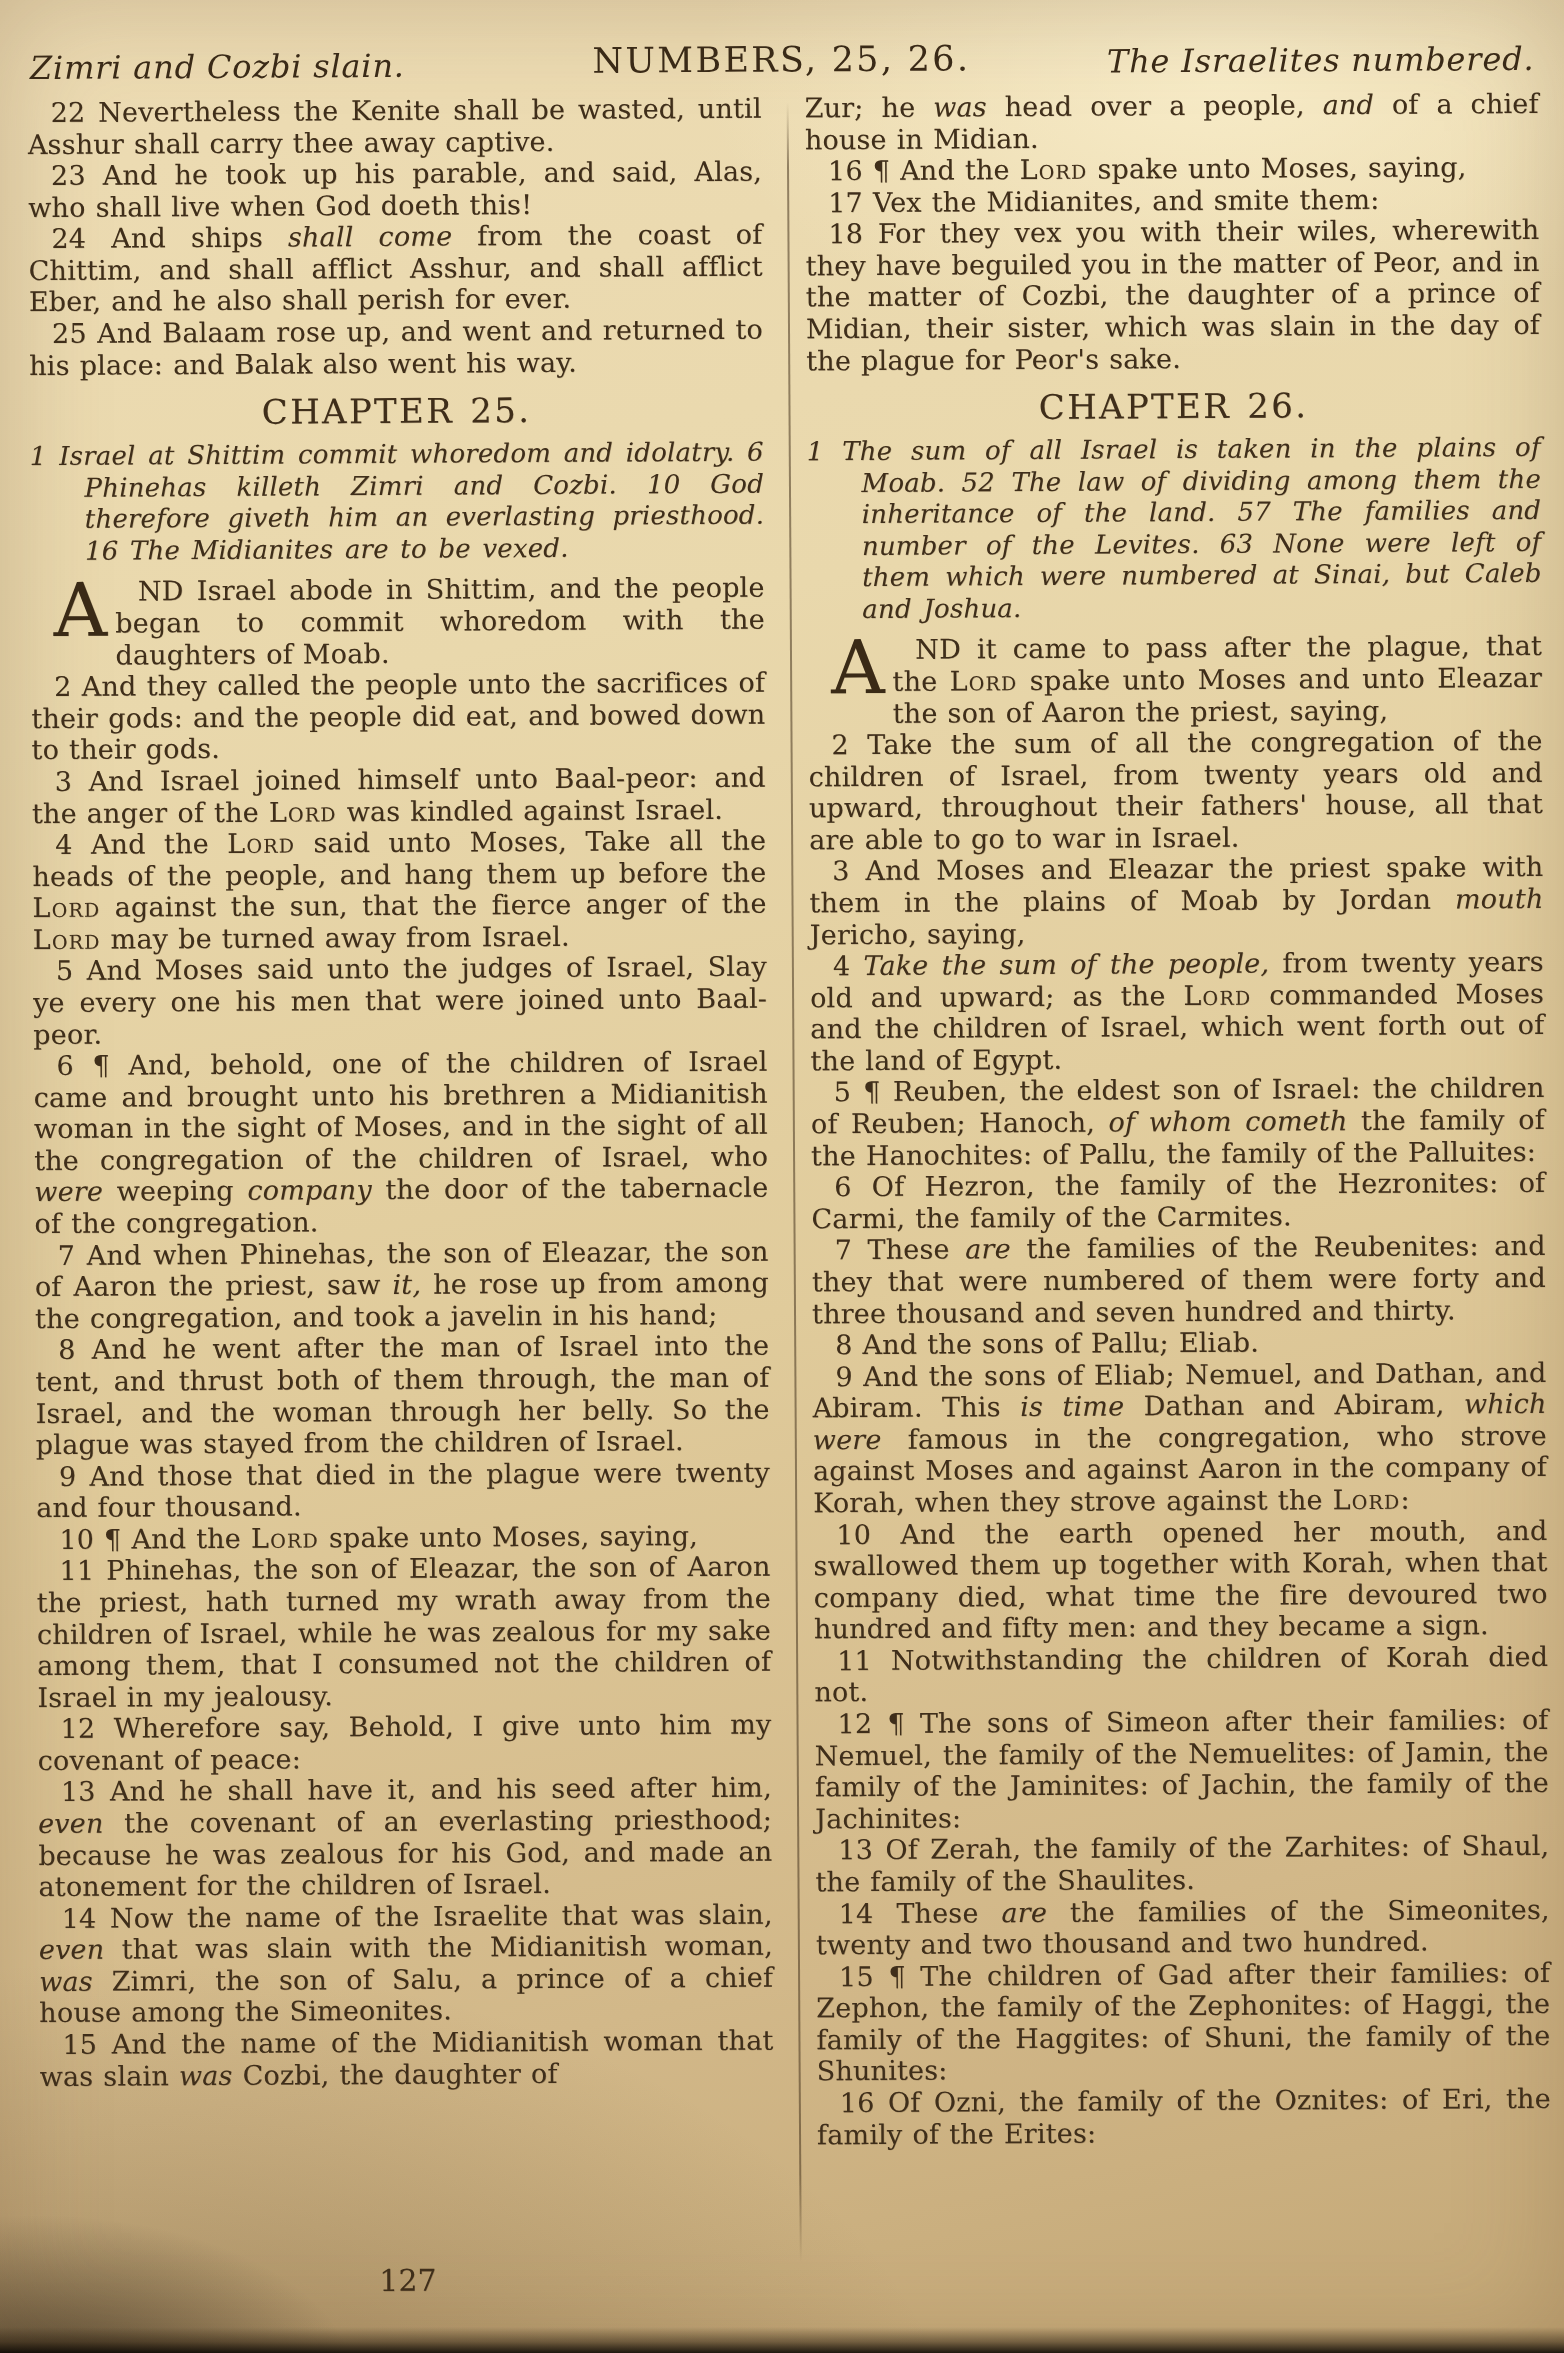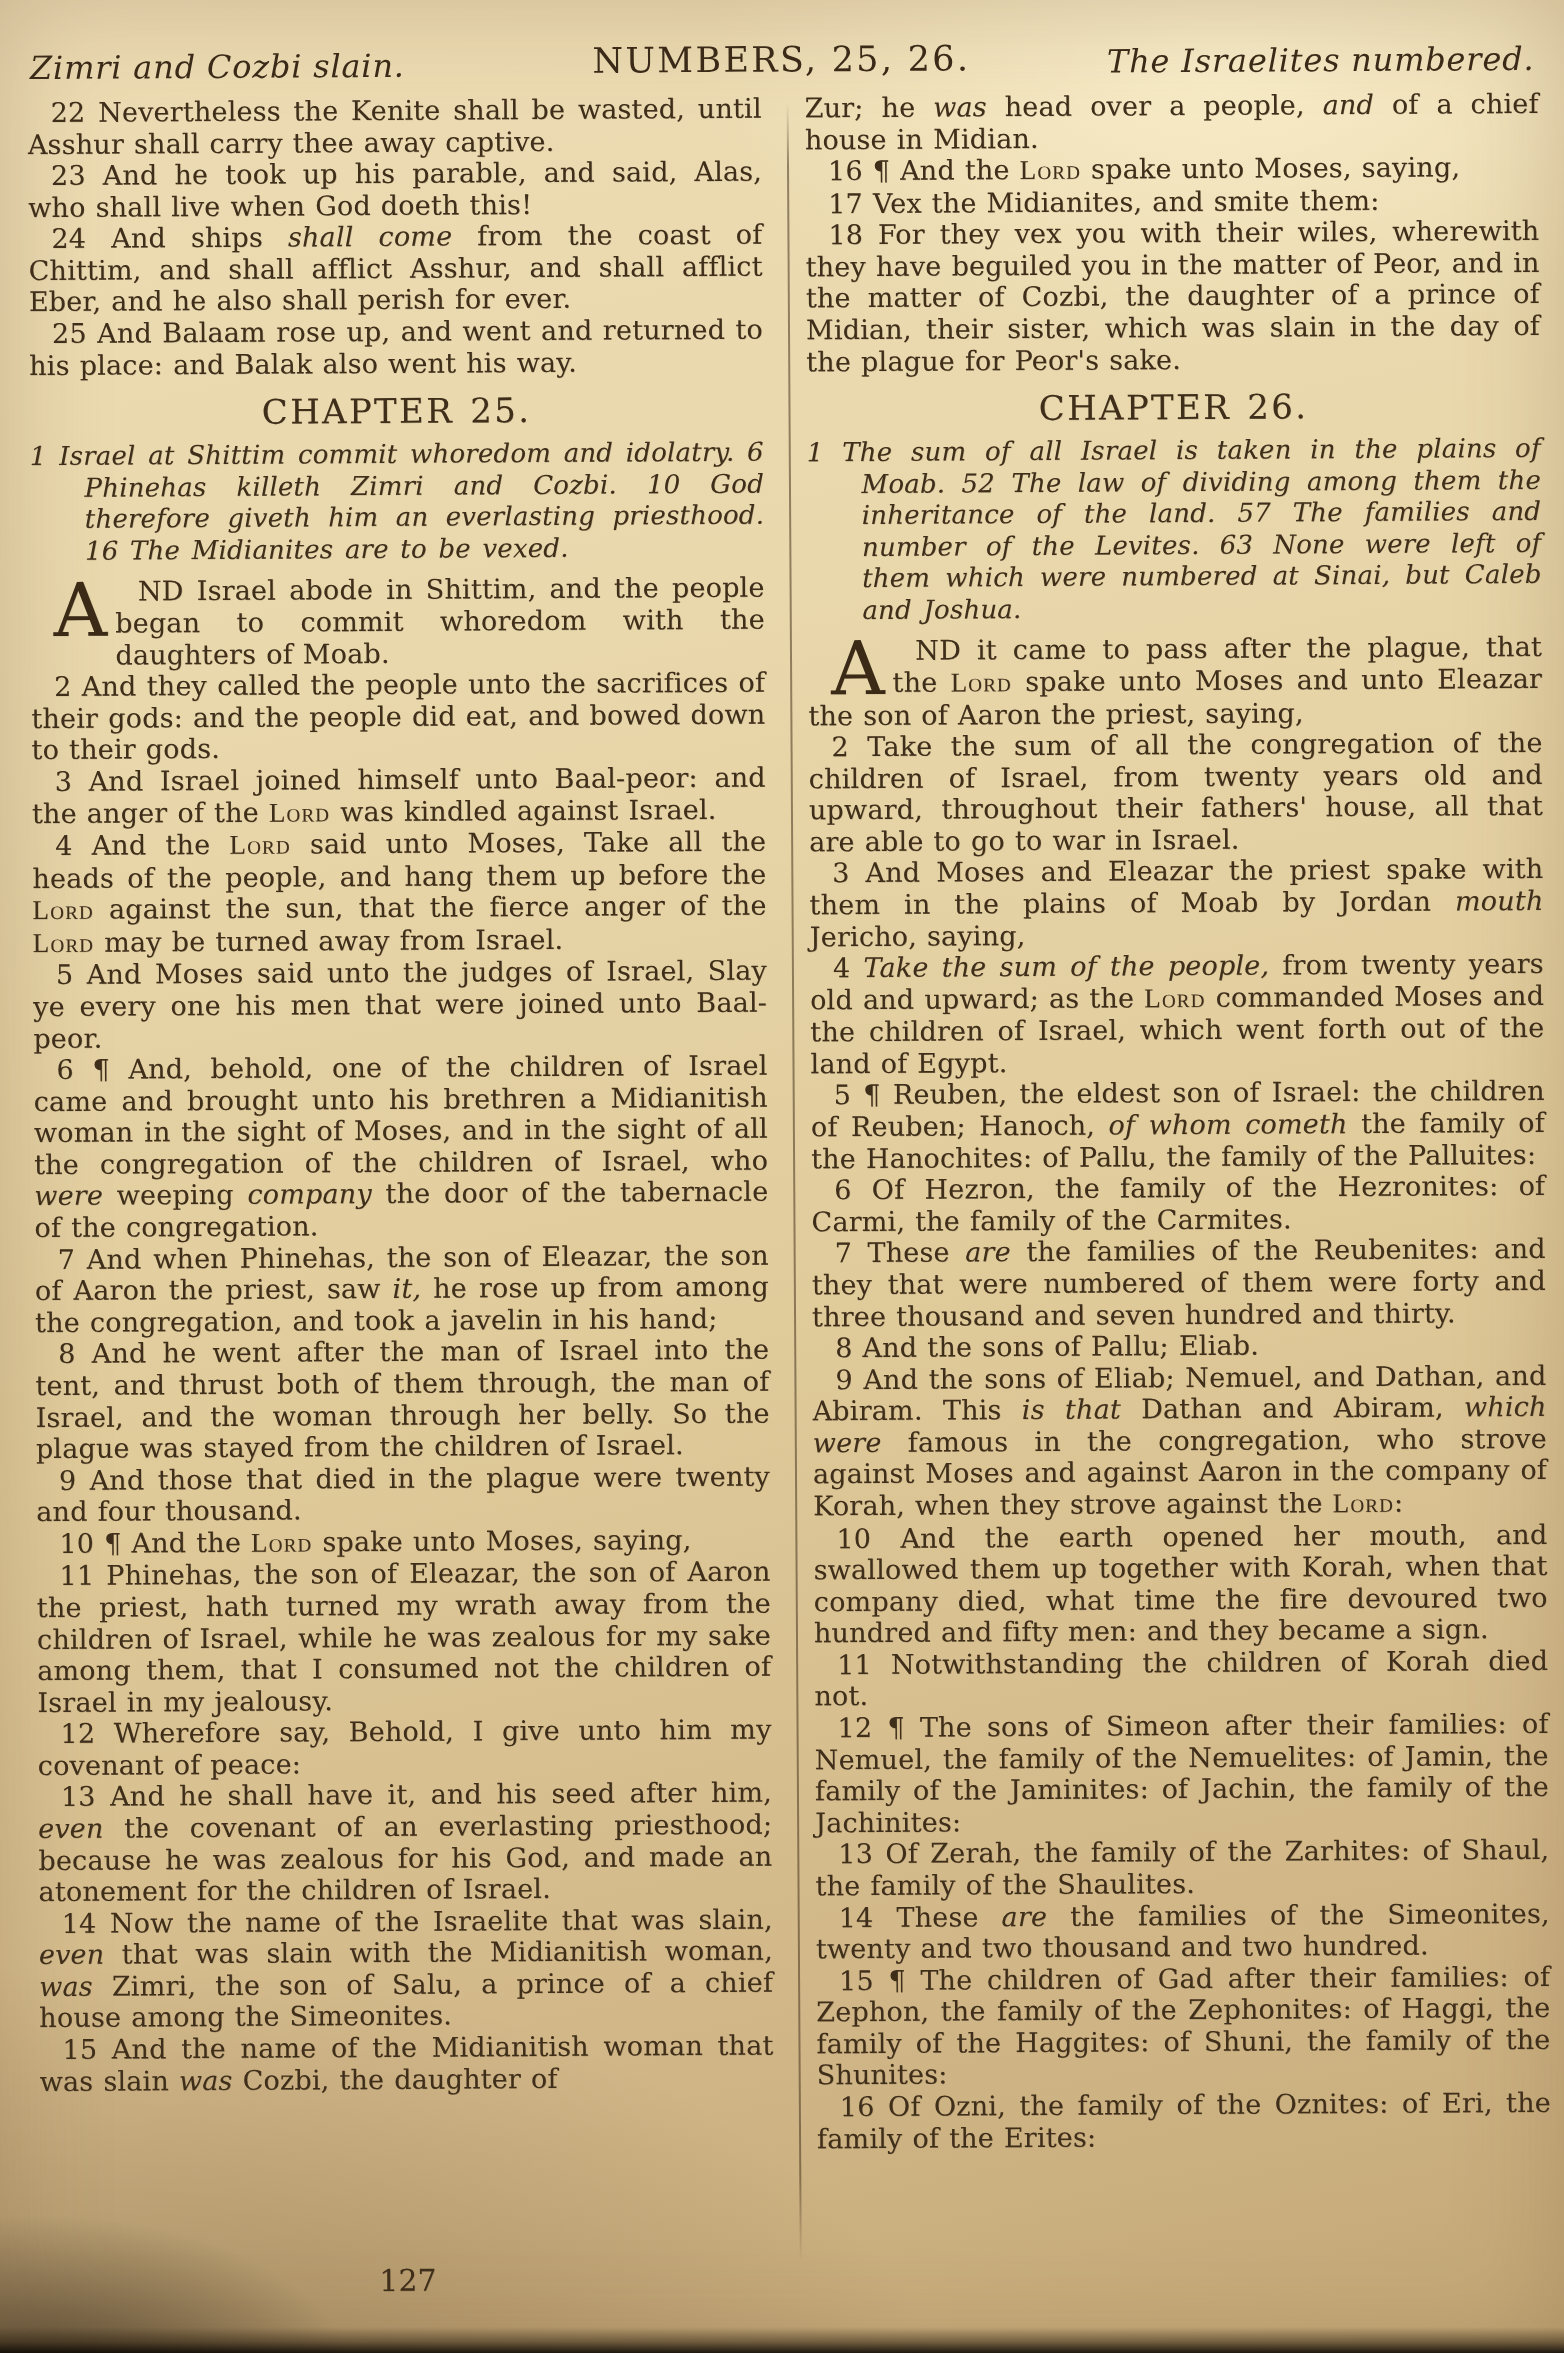--- a/index.html
+++ b/index.html
@@ -50,21 +50,21 @@
   }
   p.summary{
     font-style:italic;margin:0 0 9.4px;
     padding-left:2.1em;text-indent:-2.1em;
     font-size:26px;line-height:1.21;word-spacing:3.1px;
   }
   .dropcap{
     float:left;font-size:74px;line-height:0.82;
     padding:3.1px 7.8px 0 0;color:#3a2a16;
   }
-  .lord{font-variant:small-caps;letter-spacing:1.2px;font-family:Liberation Serif, serif;}
+  .lord{font-variant:small-caps;letter-spacing:1.2px;}
   .page-number{
     position:absolute;left:27px;width:734px;top:2260px;
     text-align:center;font-size:30px;color:#3f2e1a;
     text-shadow:0.4px 0.4px 0 rgba(62,44,22,0.30);
   }
 </style>
 </head>
 <body>
 
 <div class="page">
@@ -106,21 +106,21 @@
         <p class="chapter-heading">CHAPTER 26.</p>
         <p class="summary">1 The sum of all Israel is taken in the plains of Moab. 52 The law of dividing among them the inheritance of the land. 57 The families and number of the Levites. 63 None were left of them which were numbered at Sinai, but Caleb and Joshua.</p>
         <p class="verse"><span class="dropcap">A</span>ND it came to pass after the plague, that the <span class="lord">Lord</span> spake unto Moses and unto Eleazar the son of Aaron the priest, saying,</p>
         <p class="verse">2 Take the sum of all the congregation of the children of Israel, from twenty years old and upward, throughout their fathers' house, all that are able to go to war in Israel.</p>
         <p class="verse">3 And Moses and Eleazar the priest spake with them in the plains of Moab by Jordan <i>mouth</i> Jericho, saying,</p>
         <p class="verse">4 <i>Take the sum of the people,</i> from twenty years old and upward; as the <span class="lord">Lord</span> commanded Moses and the children of Israel, which went forth out of the land of Egypt.</p>
         <p class="verse">5 ¶ Reuben, the eldest son of Israel: the children of Reuben; Hanoch, <i>of whom cometh</i> the family of the Hanochites: of Pallu, the family of the Palluites:</p>
         <p class="verse">6 Of Hezron, the family of the Hezronites: of Carmi, the family of the Carmites.</p>
         <p class="verse">7 These <i>are</i> the families of the Reubenites: and they that were numbered of them were forty and three thousand and seven hundred and thirty.</p>
         <p class="verse">8 And the sons of Pallu; Eliab.</p>
-        <p class="verse">9 And the sons of Eliab; Nemuel, and Dathan, and Abiram. This <i>is that</i> Dathan and Abiram, <i>which were</i> famous in the congregation, who strove against Moses and against Aaron in the company of Korah, when they strove against the <span class="lord">Lord</span>:</p>
+        <p class="verse">9 And the sons of Eliab; Nemuel, and Dathan, and Abiram. This <i>is time</i> Dathan and Abiram, <i>which were</i> famous in the congregation, who strove against Moses and against Aaron in the company of Korah, when they strove against the <span class="lord">Lord</span>:</p>
         <p class="verse">10 And the earth opened her mouth, and swallowed them up together with Korah, when that company died, what time the fire devoured two hundred and fifty men: and they became a sign.</p>
         <p class="verse">11 Notwithstanding the children of Korah died not.</p>
         <p class="verse">12 ¶ The sons of Simeon after their families: of Nemuel, the family of the Nemuelites: of Jamin, the family of the Jaminites: of Jachin, the family of the Jachinites:</p>
         <p class="verse">13 Of Zerah, the family of the Zarhites: of Shaul, the family of the Shaulites.</p>
         <p class="verse">14 These <i>are</i> the families of the Simeonites, twenty and two thousand and two hundred.</p>
         <p class="verse">15 ¶ The children of Gad after their families: of Zephon, the family of the Zephonites: of Haggi, the family of the Haggites: of Shuni, the family of the Shunites:</p>
         <p class="verse">16 Of Ozni, the family of the Oznites: of Eri, the family of the Erites:</p>
       </div>
     <div class="page-number">127</div>
   </div>

